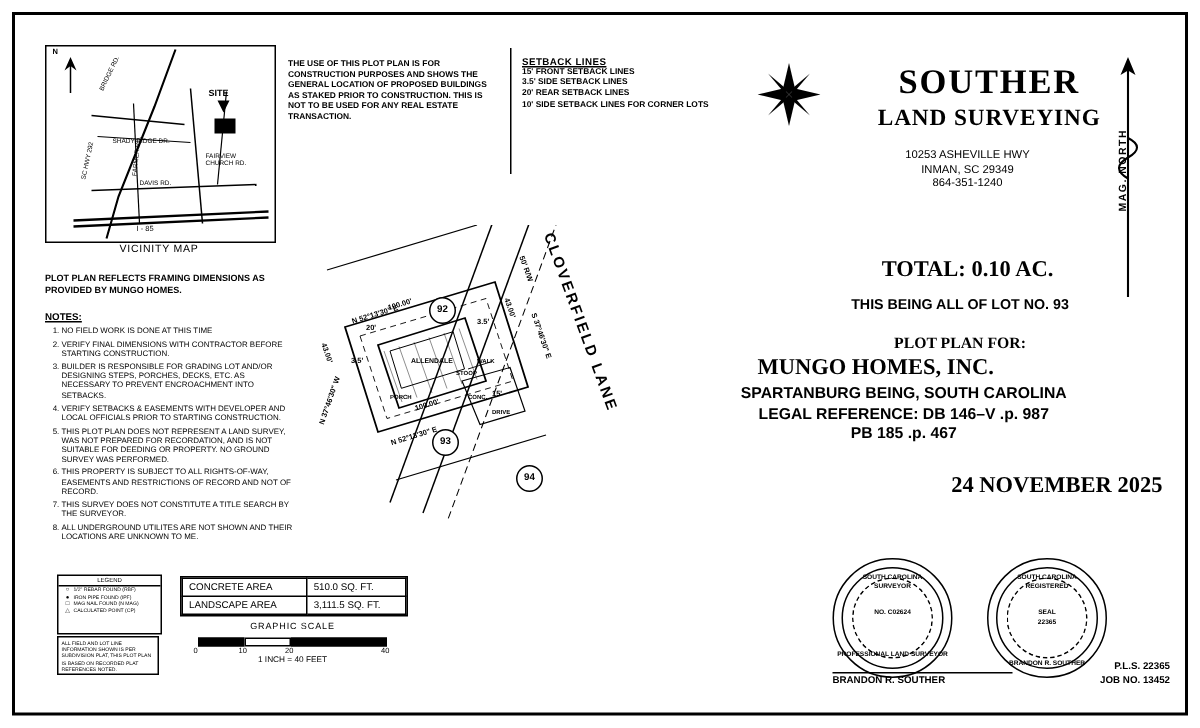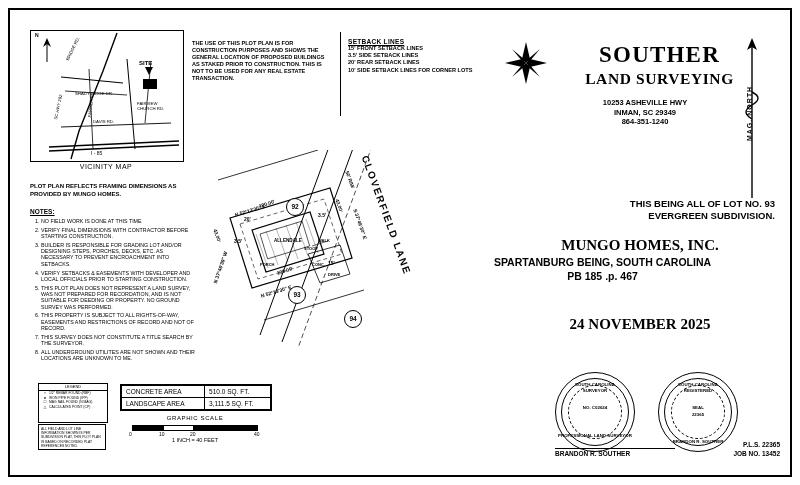--- a/index.html
+++ b/index.html
@@ -45,31 +45,31 @@
 
   
   #setback{left:348px;top:38px;width:150px;}
   #setback .sb-title{font-size:6.5px;font-weight:bold;text-decoration:underline;letter-spacing:.3px;}
   #setback .sb-row{font-size:5.6px;line-height:7.2px;font-weight:bold;}
 
   
   #compass{left:505px;top:42px;width:42px;height:42px;}
   #firm-name{left:552px;top:42px;width:215px;text-align:center;font-size:23px;font-weight:bold;letter-spacing:1.2px;font-family:"Liberation Serif",serif;}
   #firm-sub{left:552px;top:70px;width:215px;text-align:center;font-size:15.5px;font-weight:bold;letter-spacing:.6px;font-family:"Liberation Serif",serif;}
-  #firm-addr{left:520px;top:98px;width:250px;text-align:center;font-size:7.5px;line-height:9.5px;font-weight:bold;}
+  #firm-addr{left:520px;top:98px;width:250px;text-align:center;font-size:7.5px;line-height:9.5px;font-weight:normal;}
 
   #magnorth{left:737px;top:38px;width:30px;height:165px;}
   #magnorth .mn-text{position:absolute;left:-38px;top:72px;width:100px;text-align:center;transform:rotate(-90deg);font-size:7px;font-weight:bold;letter-spacing:1px;}
 
   #total{left:520px;top:172px;width:250px;text-align:center;font-size:15px;font-weight:bold;font-family:"Liberation Serif",serif;}
-  #lotline{left:505px;top:198px;width:270px;text-align:right;font-size:9.5px;line-height:12px;font-weight:bold;}
+  #lotline{left:505px;top:198px;width:270px;text-align:center;font-size:9.5px;line-height:12px;font-weight:bold;}
   #planfor{left:505px;top:224px;width:270px;text-align:center;font-size:10.5px;font-weight:bold;font-family:"Liberation Serif",serif;}
-  #client{left:505px;top:237px;width:270px;text-align:center;font-size:15px;font-weight:bold;font-family:"Liberation Serif",serif;}
+  #client{left:505px;top:237px;width:270px;text-align:left;font-size:15px;font-weight:bold;font-family:"Liberation Serif",serif;}
   #details{left:430px;top:256px;width:345px;text-align:center;font-size:10.5px;line-height:13.5px;font-weight:bold;}
-  #planDate{left:505px;top:316px;width:270px;text-align:center;font-size:15px;font-weight:bold;font-family:"Liberation Serif",serif;}
+  #planDate{left:505px;top:316px;width:270px;text-align:right;font-size:15px;font-weight:bold;font-family:"Liberation Serif",serif;}
 
   
   .seal{position:absolute;width:78px;height:78px;border-radius:50%;border:1.2px solid #000;}
   .seal .ring{position:absolute;inset:5px;border-radius:50%;border:1px solid #000;}
   .seal .ring2{position:absolute;inset:12px;border-radius:50%;border:1px dashed #000;}
   .seal .c{position:absolute;left:0;right:0;text-align:center;font-size:4.4px;line-height:5.4px;font-weight:bold;}
   #seal1{left:555px;top:372px;}
   #seal2{left:658px;top:372px;}
   .seal-top{top:9px;font-size:4.6px;}
   .seal-top2{top:15px;}
@@ -198,27 +198,29 @@
 
   <div id="magnorth" class="abs">
     <svg width="30" height="165">
       <line x1="15" y1="6" x2="15" y2="160" stroke="#000" stroke-width="1.4"></line>
       <polygon points="15,0 10,12 15,9 20,12" fill="#000"></polygon>
       <path d="M15 54 q12 6 0 13 q-12 7 0 14" stroke="#000" stroke-width="1.4" fill="none"></path>
     </svg>
     <div class="mn-text">MAG. NORTH</div>
   </div>
 
+  <div id="total" class="abs">TOTAL: 0.10 AC.</div>
   <div id="lotline" class="abs">
     <div>THIS BEING ALL OF LOT NO. 93</div>
-    <div>EVERGREEN SUBDIVISION.</div>
-  </div>
+  </div>
+  <div id="planfor" class="abs">PLOT PLAN FOR:</div>
   <div id="client" class="abs">MUNGO HOMES, INC.</div>
   <div id="details" class="abs">
     <div>SPARTANBURG BEING, SOUTH CAROLINA</div>
+    <div>LEGAL REFERENCE: DB 146–V .p. 987</div>
     <div>PB 185 .p. 467</div>
   </div>
   <div id="planDate" class="abs">24 NOVEMBER 2025</div>
 
   <div id="seal1" class="seal">
     <div class="ring"></div>
       <div class="ring2"></div>
     <div class="c seal-top">SOUTH  CAROLINA</div>
     <div class="c seal-top2">SURVEYOR</div>
     <div class="c seal-mid">NO. C02624</div>

